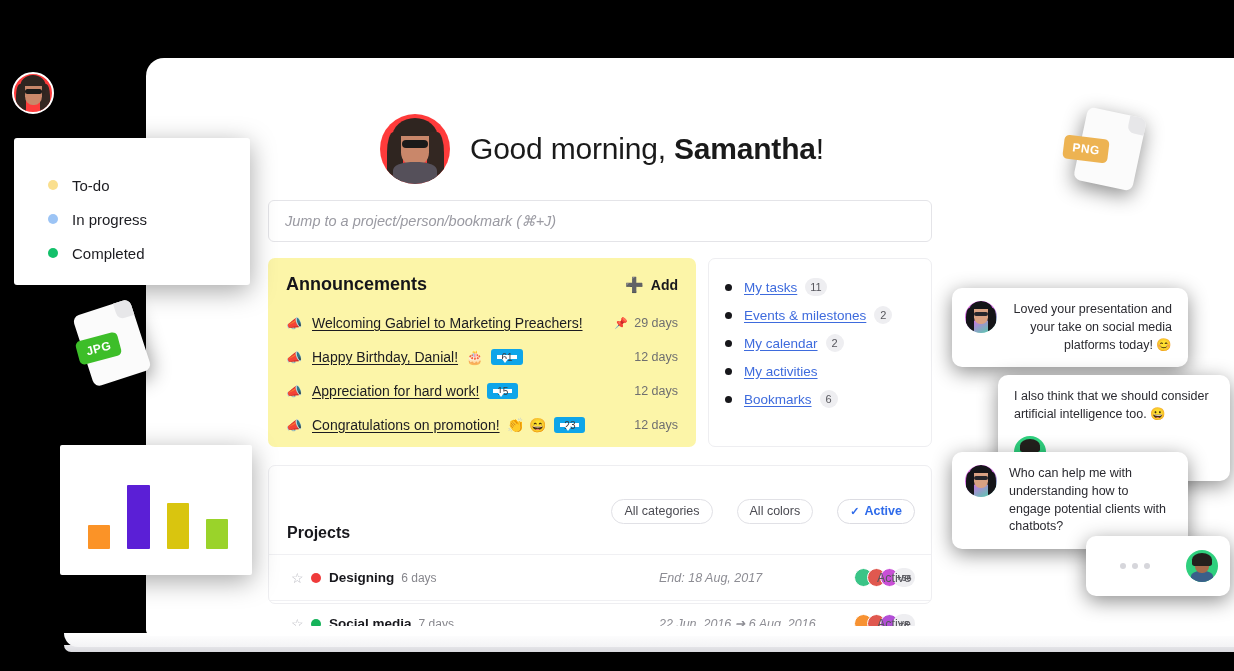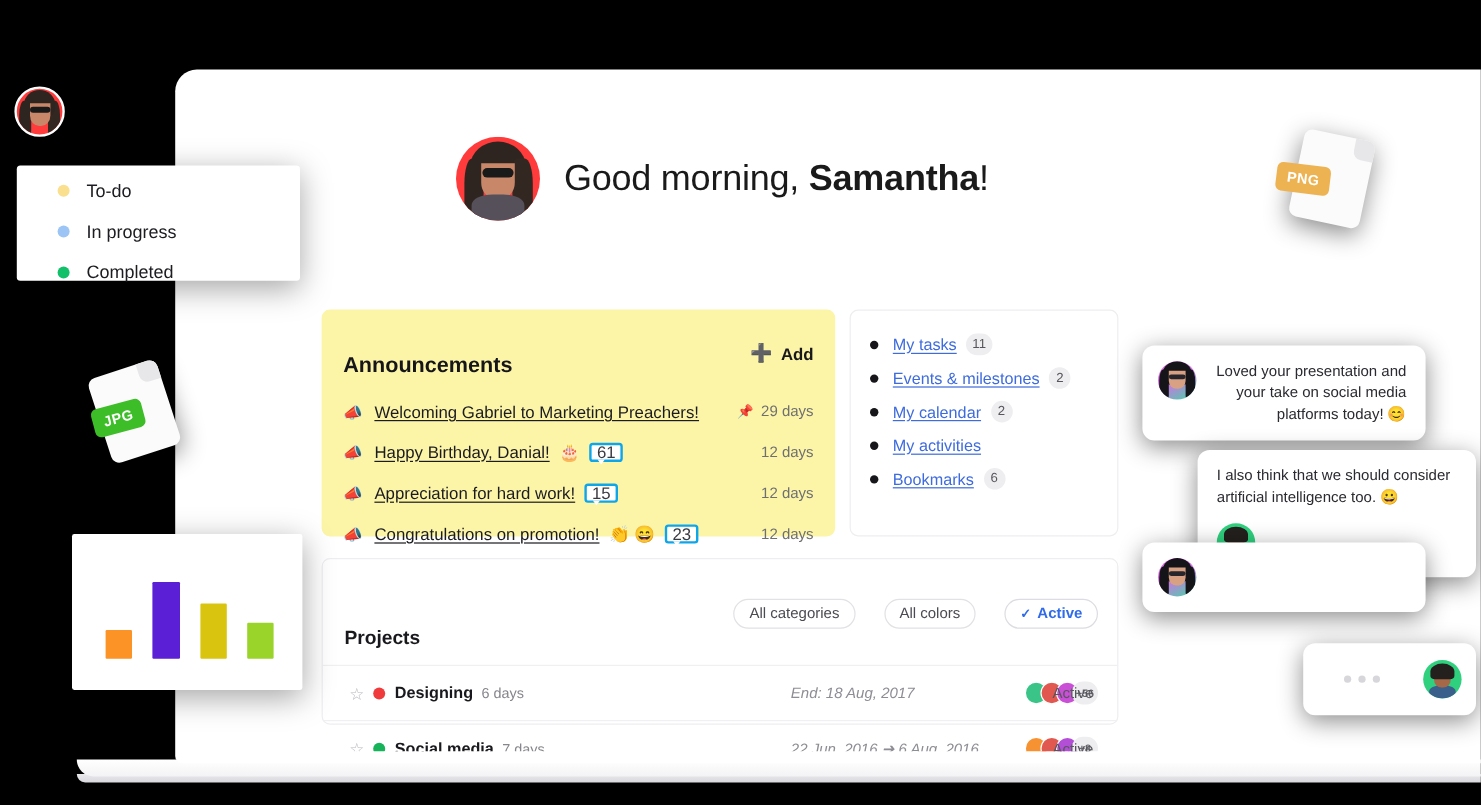--- a/index.html
+++ b/index.html
@@ -82,35 +82,35 @@
     font-size: 14.5px; font-style: italic; color: #9a9aa2;
     font-family: "Liberation Sans", sans-serif;
   }
 
   
   .announcements {
     position: absolute; left: 112px; top: 170px; width: 428px; height: 189px;
     background: #fcf5a8; border-radius: 7px; padding: 16px 18px 8px 18px;
   }
   .ann-head { display: flex; align-items: center; justify-content: space-between; margin-bottom: 11px; }
-  .ann-title { font-size: 18px; font-weight: bold; color: #15151a; margin-top: 20px; }
+  .ann-title { font-size: 18px; font-weight: bold; color: #15151a; }
   .ann-add { display: flex; align-items: center; gap: 7px; font-size: 14px; font-weight: bold; color: #18181d; cursor: pointer; }
   .plus-icon { font-size: 15px; font-weight: bold; line-height: 1; }
   .ann-row { display: flex; align-items: center; height: 34px; }
   .megaphone { width: 17px; margin-right: 9px; font-size: 13px; color: #111; line-height: 1; flex: none; }
   .ann-link {
     font-size: 14px; color: #1b1b20; text-decoration: underline;
     text-underline-offset: 2px; white-space: nowrap; cursor: pointer;
   }
   .ann-emoji { margin-left: 8px; font-size: 14px; line-height: 1; }
   .badge {
     display: inline-flex; align-items: center; justify-content: center;
     min-width: 21px; height: 16px; padding: 0 4px; margin-left: 8px;
-    background: #fff; border: 2px solid #0ea5e9; border-radius: 3px;
-    font-size: 14px; color: #3a3a40; position: relative;
+    background: #fff; border: 6px solid #0ea5e9; border-radius: 3px;
+    font-size: 10px; color: #3a3a40; position: relative;
   }
   .badge::after {
     content: ""; position: absolute; left: 5px; bottom: -4px;
     border-left: 3px solid transparent; border-right: 3px solid transparent;
     border-top: 4px solid #fff;
   }
   .ann-meta { margin-left: auto; display: flex; align-items: center; gap: 6px; }
   .pin-icon { font-size: 11px; color: #2a2a2e; }
   .ann-days { font-size: 12.5px; color: #6f6f70; white-space: nowrap; }
 
@@ -171,23 +171,23 @@
     box-shadow: 0 2px 10px rgba(0,0,0,0.4); border: 2px solid #fff;
   }
   .float-avatar .hair { position: absolute; left: 6px; top: 1px; width: 26px; height: 24px; background: #2f2520; border-radius: 50% 50% 40% 40%; }
   .float-avatar .face { position: absolute; left: 11px; top: 12px; width: 17px; height: 19px; background: #c9876a; border-radius: 0 0 46% 46%; }
   .float-avatar .glasses { position: absolute; left: 11px; top: 15px; width: 17px; height: 5px; background: #1a1a1a; border-radius: 3px; }
   .float-avatar .hl { position: absolute; left: 2px; top: 10px; width: 10px; height: 30px; background: #2f2520; border-radius: 40% 20% 20% 30%; }
   .float-avatar .hr { position: absolute; right: 2px; top: 10px; width: 10px; height: 30px; background: #332722; border-radius: 20% 40% 30% 20%; }
 
   
   .legend-card {
-    position: absolute; left: 14px; top: 138px; width: 236px; height: 96px;
+    position: absolute; left: 14px; top: 138px; width: 236px; height: 147px;
     background: #fff; border-radius: 3px; box-shadow: 0 6px 26px rgba(0,0,0,0.35);
-    padding: 4px 0 0 34px;
+    padding: 30px 0 0 34px;
   }
   .legend-row { display: flex; align-items: center; height: 34px; }
   .legend-dot { width: 10px; height: 10px; border-radius: 50%; margin-right: 14px; flex: none; }
   .legend-label { font-size: 15px; color: #1c1c21; }
 
   
   .chart-card {
     position: absolute; left: 60px; top: 445px; width: 192px; height: 130px;
     background: #fff; border-radius: 2px; box-shadow: 0 6px 26px rgba(0,0,0,0.35);
   }
@@ -258,20 +258,23 @@
     <div class="greeting">
       <div class="avatar-lg">
         <div class="hair-l"></div>
         <div class="hair-r"></div>
         <div class="face"></div>
         <div class="body"></div>
       </div>
       <div class="greet-text"><span>Good morning, </span><b>Samantha</b><span>!</span></div>
     </div>
 
+    <div class="searchbar">
+      <span>Jump to a project/person/bookmark (⌘+J)</span>
+    </div>
 
     <div class="announcements">
       <div class="ann-head">
         <div class="ann-title">Announcements</div>
         <div class="ann-add">
           <span class="plus-icon">➕</span>
           <span>Add</span>
         </div>
       </div>
 
@@ -452,20 +455,21 @@
   </div>
 
   <div class="chat left chat3">
     <div class="av av-woman">
       <div class="hl"></div>
       <div class="hr"></div>
       <div class="h"></div>
       <div class="f"></div>
       <div class="g"></div>
     </div>
+    <div class="chat-text">Who can help me with understanding how to engage potential clients with chatbots?</div>
   </div>
 
   <div class="chat chat4">
     <div class="typing">
       <i></i>
       <i></i>
       <i></i>
     </div>
     <div class="av av-man">
       <div class="b"></div>

